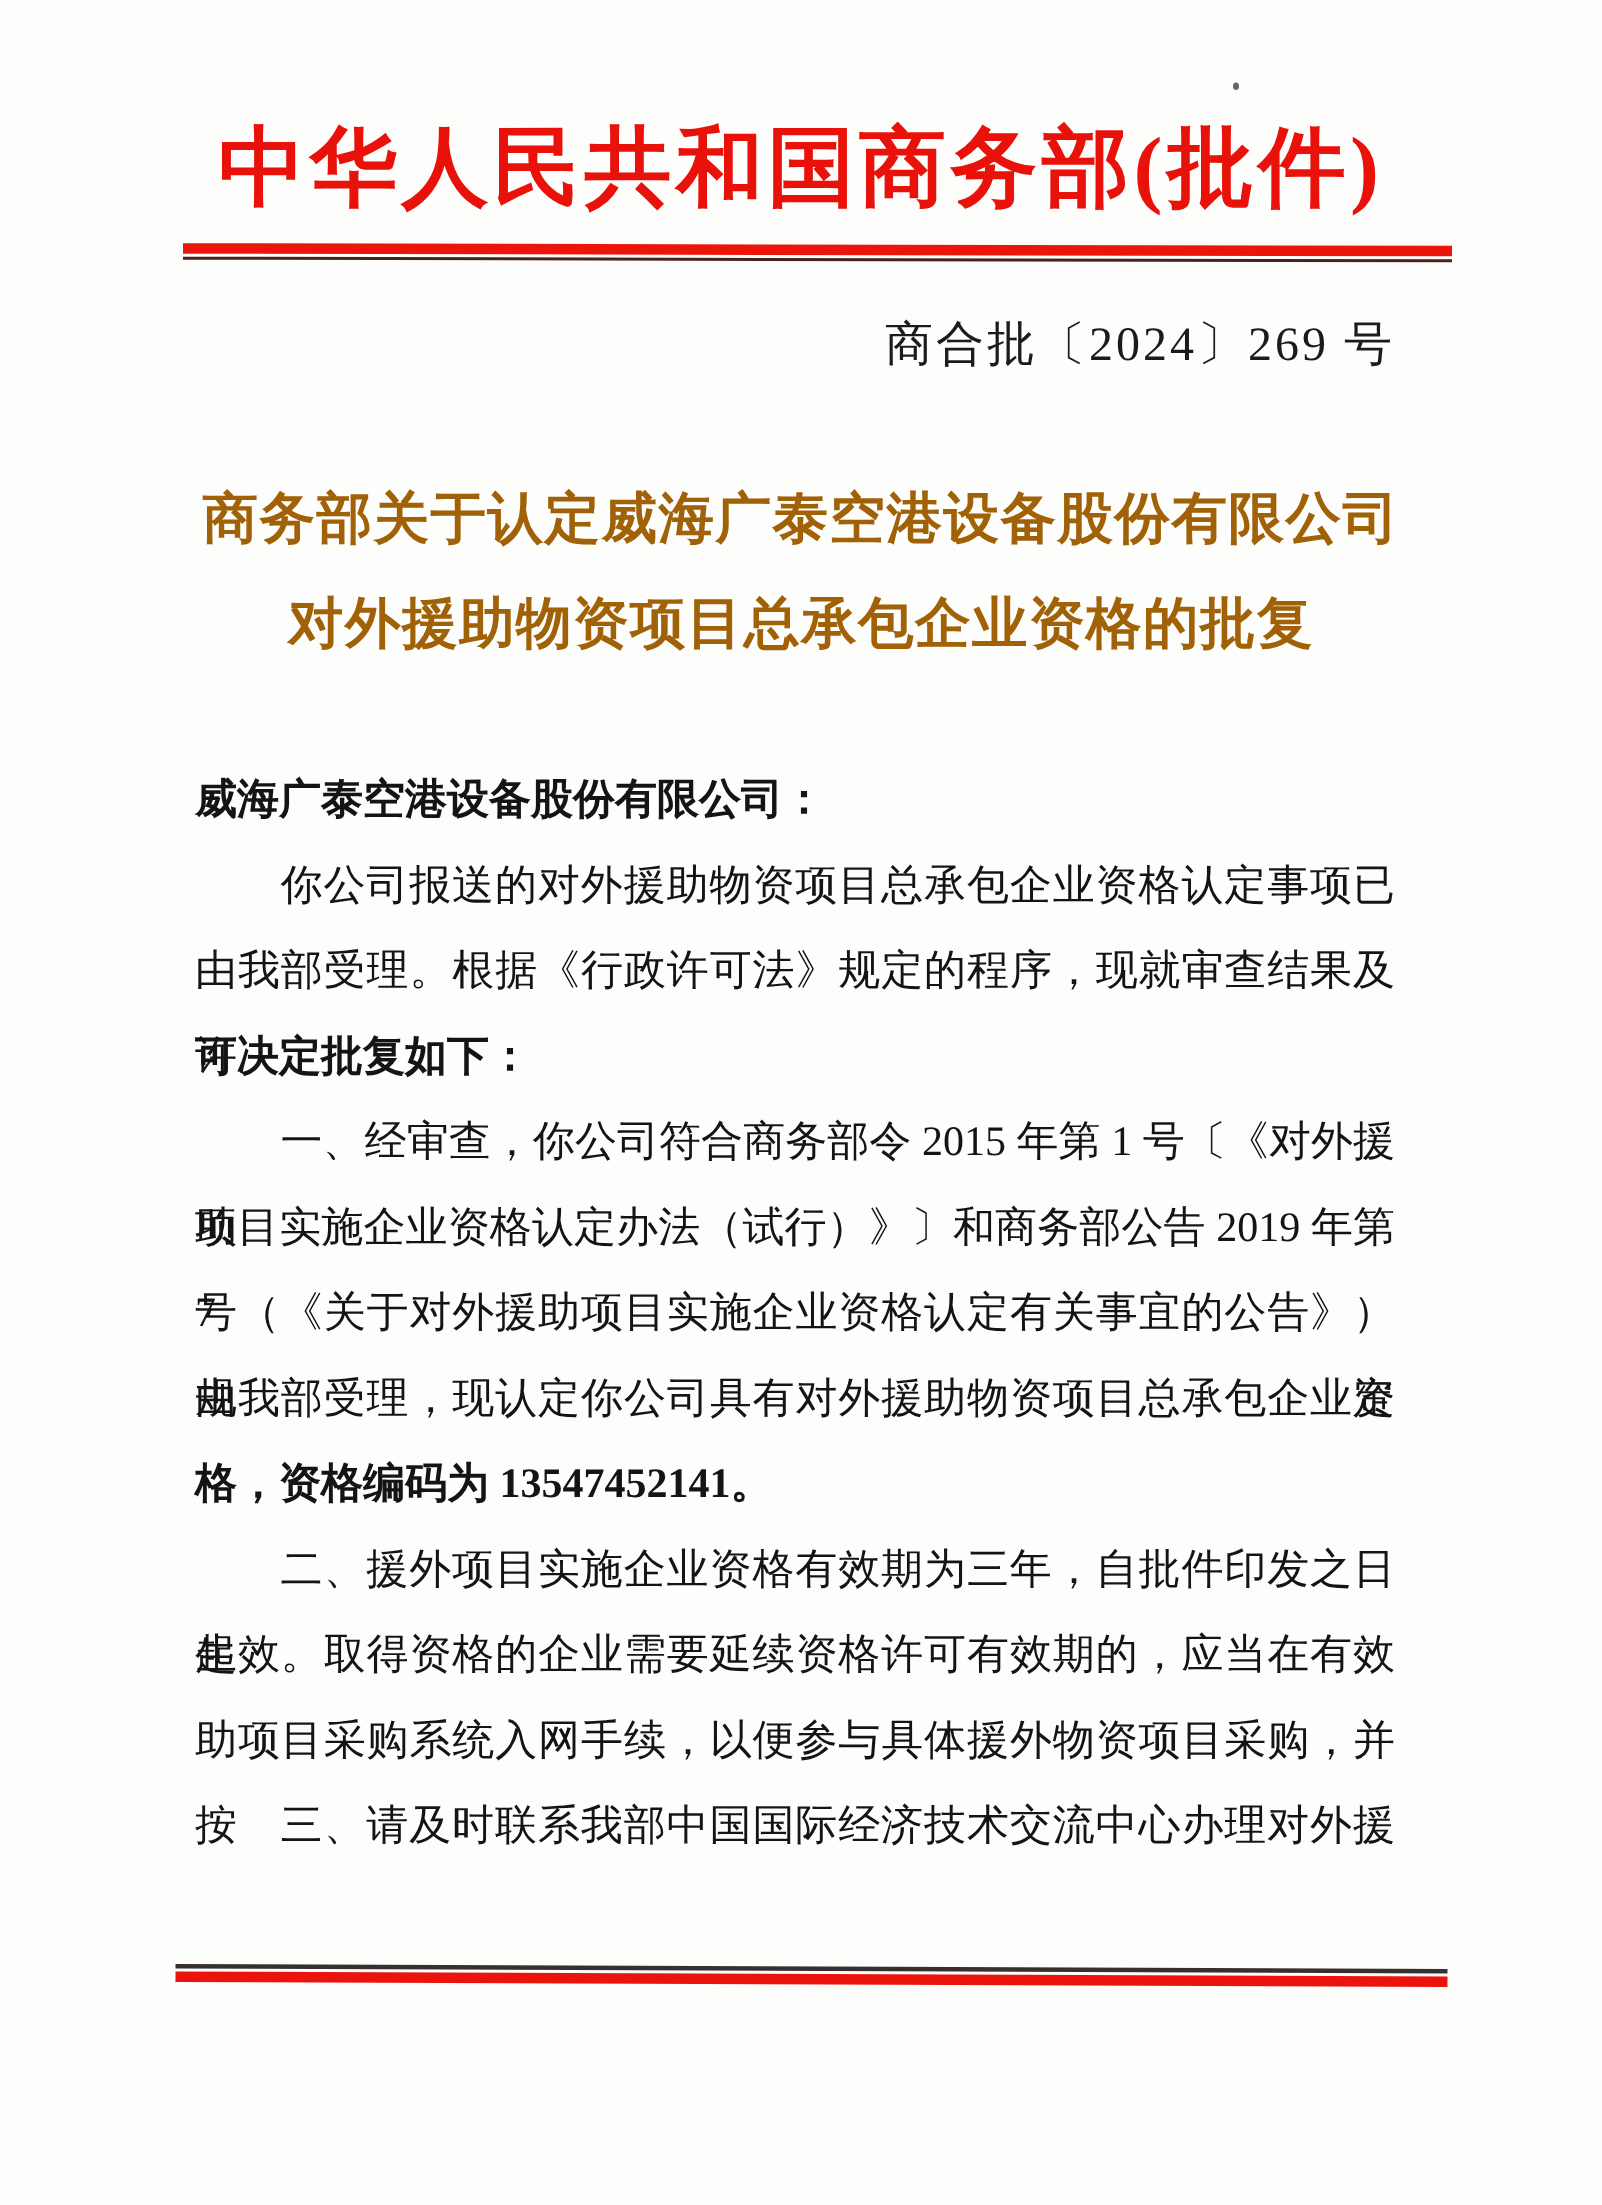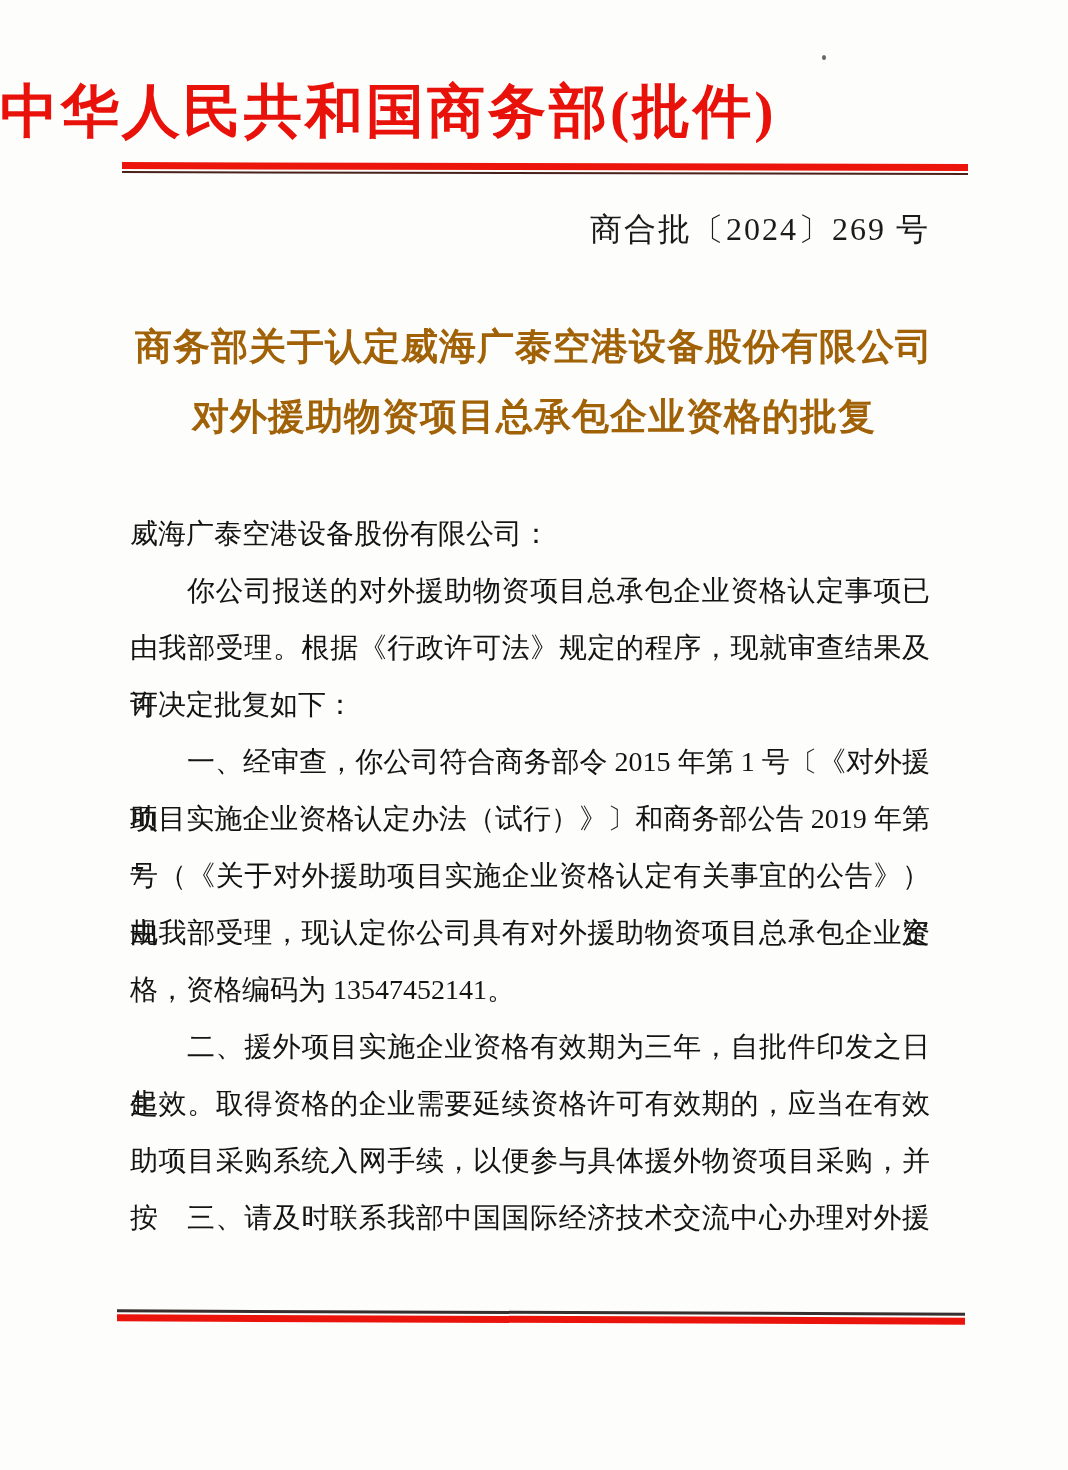--- a/index.html
+++ b/index.html
@@ -8,21 +8,21 @@
     width:1068px; height:1470px;
     background:#fdfdfc;
     font-family:"Liberation Serif","DejaVu Serif",serif;
     color:#161616;
     overflow:hidden;
   }
 
   
   .org-title {
     position:absolute; top:64px; left:0; width:100%;
-    margin:0; text-align:left;
+    margin:0; text-align:center;
     font-size:58px; line-height:96px; font-weight:bold;
     color:#e8120b; letter-spacing:3px;
     white-space:nowrap;
   }
 
   
   .rule-top { position:absolute; top:163px; left:122px; width:846px; transform:rotate(0.12deg); }
   .rule-top .thick { height:7px; background:#ec150c; }
   .rule-top .thin  { height:2px; background:#4a221b; margin-top:2px; }
 
@@ -44,21 +44,21 @@
 
   
   .body-text {
     position:absolute; top:505px; left:130px; width:800px;
     font-size:28px; color:#141414;
   }
   .line {
     margin:0; height:57px; line-height:57px;
     text-align:justify; text-align-last:justify;
   }
-  .line.left { text-align:center; text-align-last:left; }
+  .line.left { text-align:center; text-align-last:left;font-weight:bold; }
   .line.indent { text-indent:57px; }
 
   
   .rule-bottom { position:absolute; top:1311px; left:117px; width:848px; transform:rotate(0.22deg); }
   .rule-bottom .thin  { height:2.5px; background:#37302e; }
   .rule-bottom .thick { height:7px;   background:#ea140c; margin-top:2px; }
 
   
   .speck {
     position:absolute; left:822px; top:55px;

